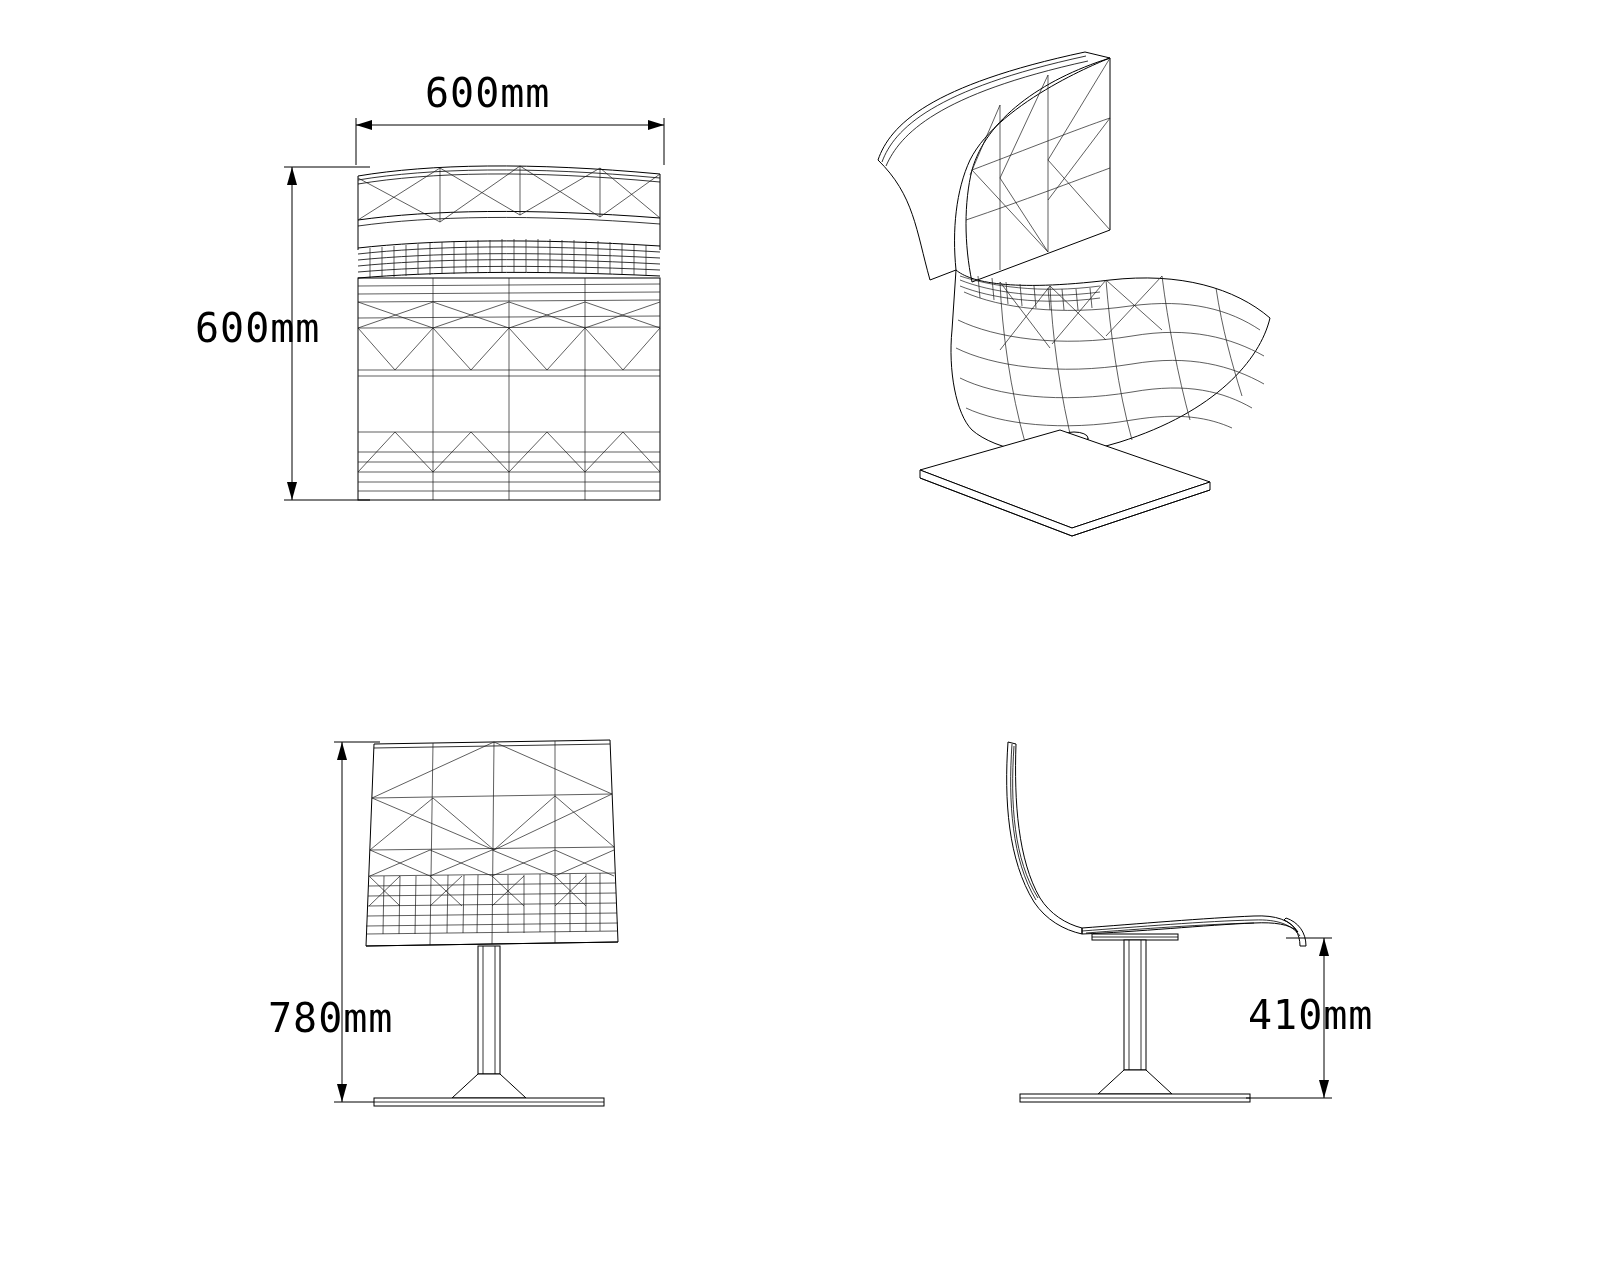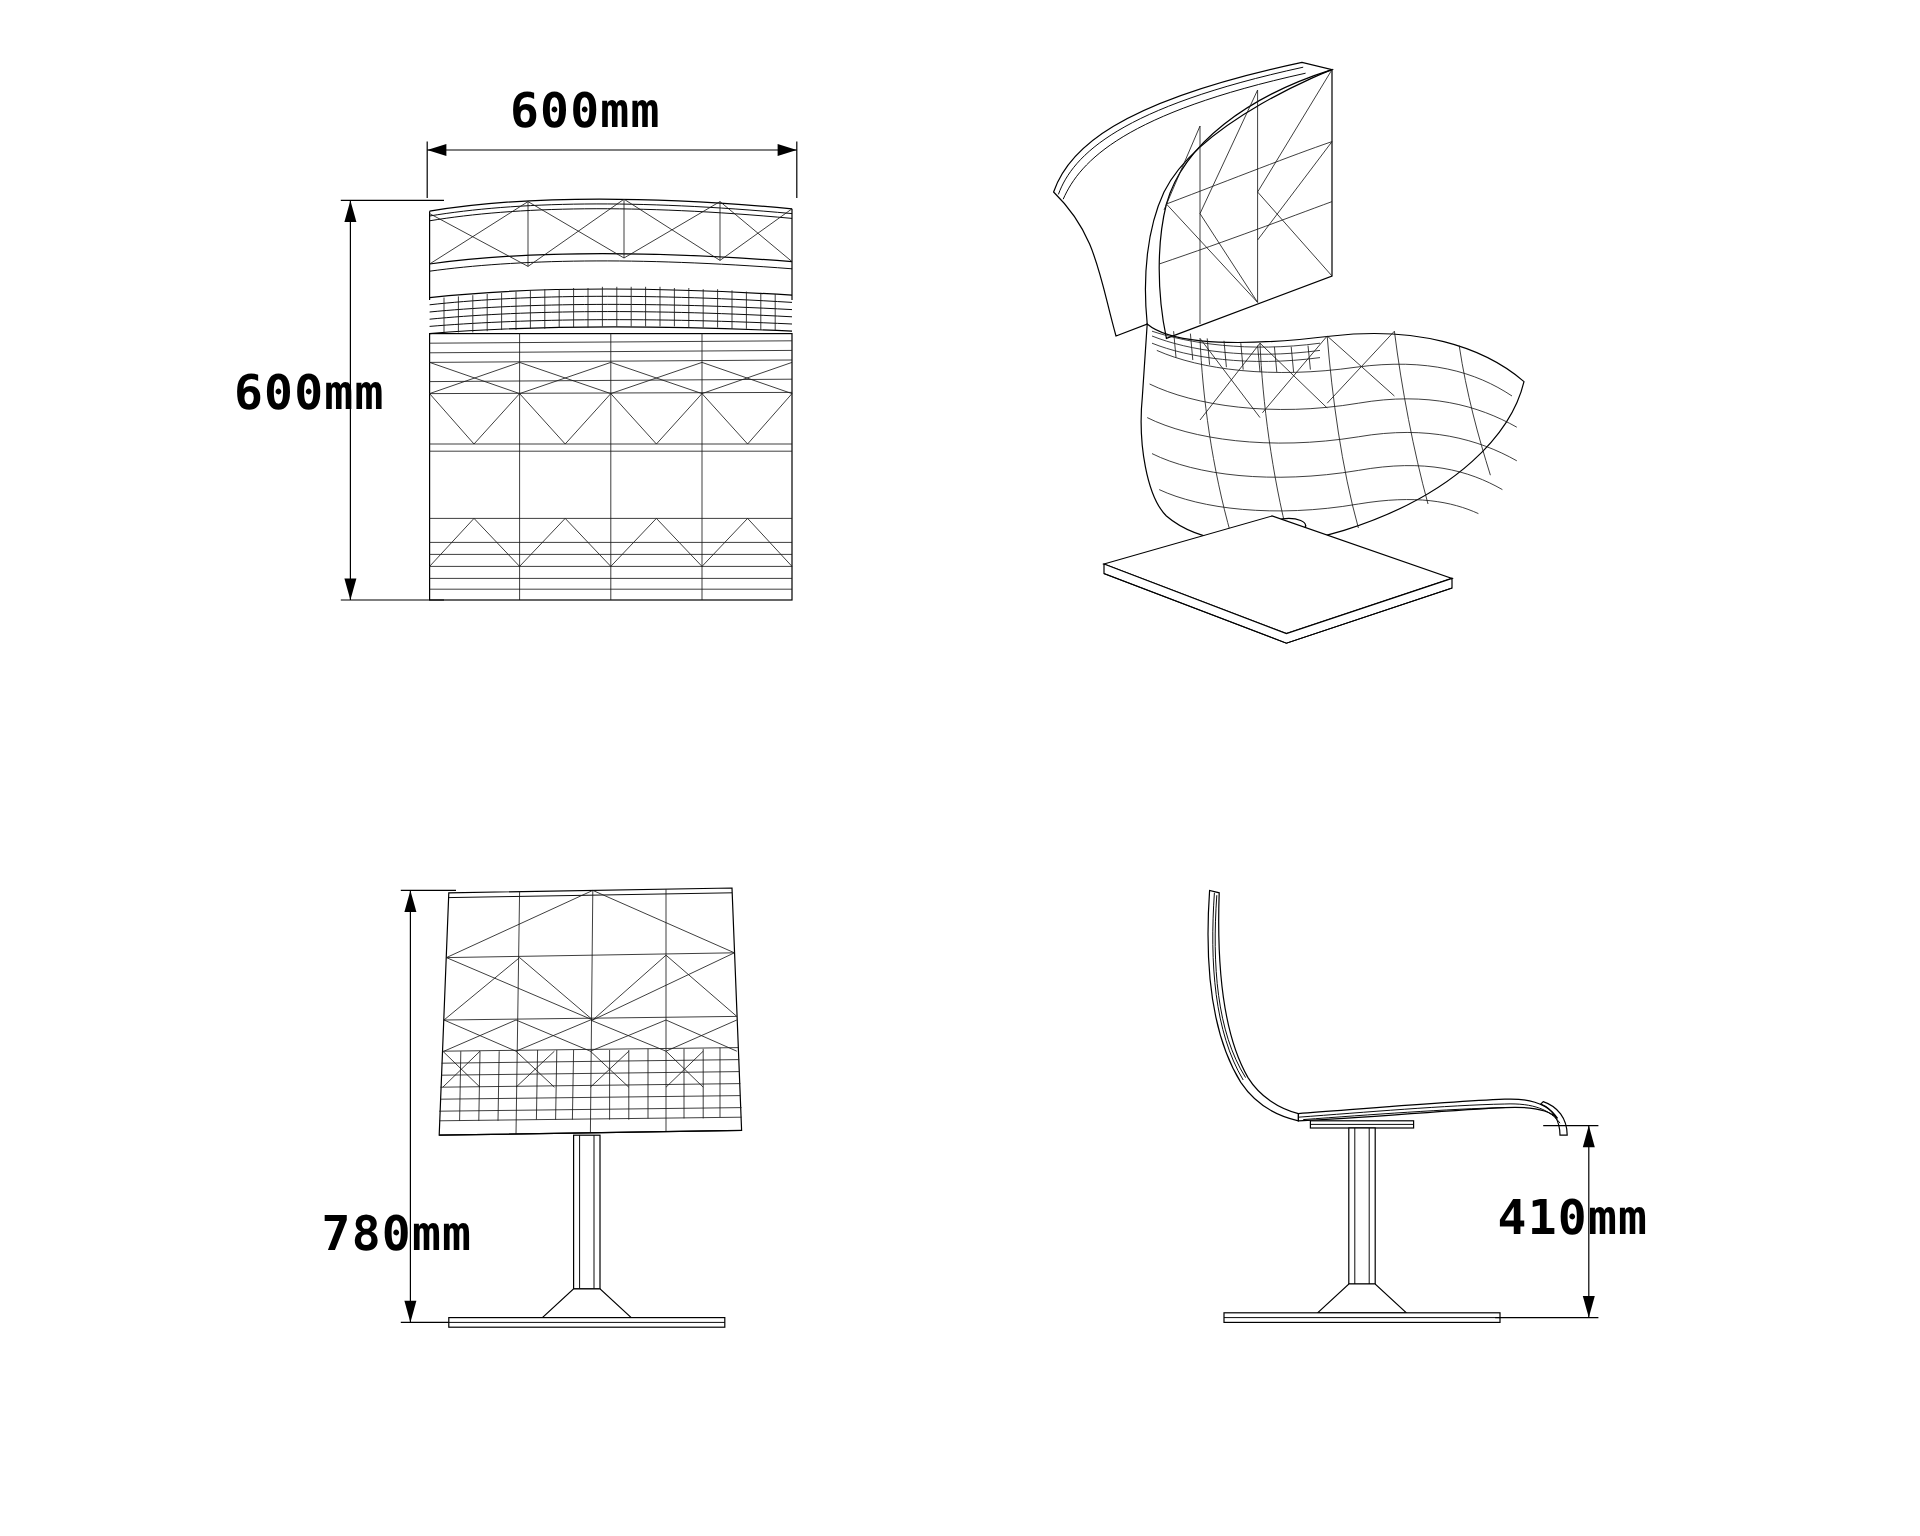--- a/index.html
+++ b/index.html
@@ -9,21 +9,20 @@
   }
   body {
     font-family: "DejaVu Sans Mono", monospace;
   }
   #sheet {
     position: relative;
     width: 1600px;
     height: 1200px;
     background: #ffffff;
     overflow: hidden;
-    font-weight: bold;
   }
   .view {
     position: absolute;
   }
   .dim-label {
     position: absolute;
     font-family: "DejaVu Sans Mono", monospace;
     font-size: 40px;
     letter-spacing: 1px;
     color: #000000;
@@ -326,21 +325,21 @@
         <line class="ln-thin" x1="245" y1="226" x2="245" y2="354"></line>
 
         <path class="fill-w" d="M228,354 L250,354 L276,378 L202,378 Z"></path>
       </g>
 
       <g>
         <rect class="fill-w" x="124" y="378" width="230" height="8"></rect>
         <line class="ln-thin" x1="124" y1="382" x2="354" y2="382"></line>
       </g>
     </svg>
-    <div class="dim-label" style="left:18px; top:286px;">780mm</div>
+    <div class="dim-label" style="left:18px; top:275px;">780mm</div>
   </div>
 
   <div class="view" style="left:986px; top:720px; width:420px; height:420px;">
     <svg width="420" height="420" viewBox="0 0 420 420">
 
       <g>
         <path class="ln" d="M22,22 C18,80 22,140 48,182 C60,200 78,210 96,214 L96,208 C80,204 64,194 54,178 C32,140 28,82 30,24 Z"></path>
         <path class="ln-thin" d="M26,24 C22,82 26,140 50,180"></path>
         <path class="ln-thin" d="M28,26 C24,84 28,140 52,178"></path>
       </g>

